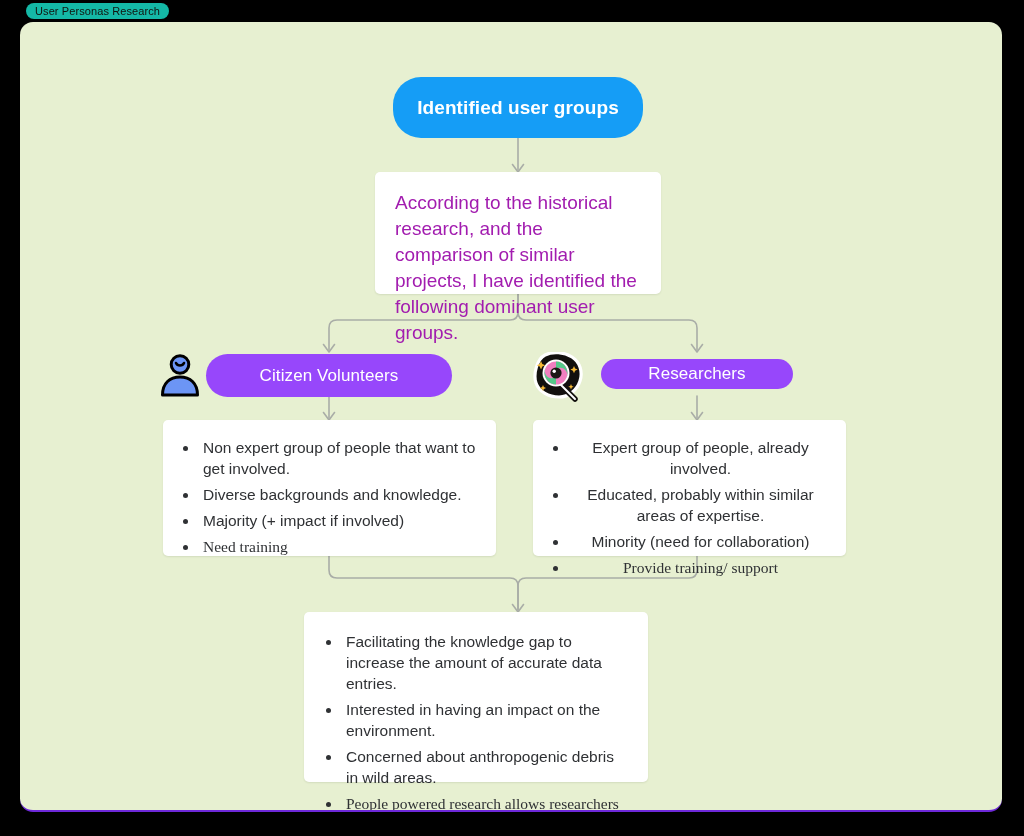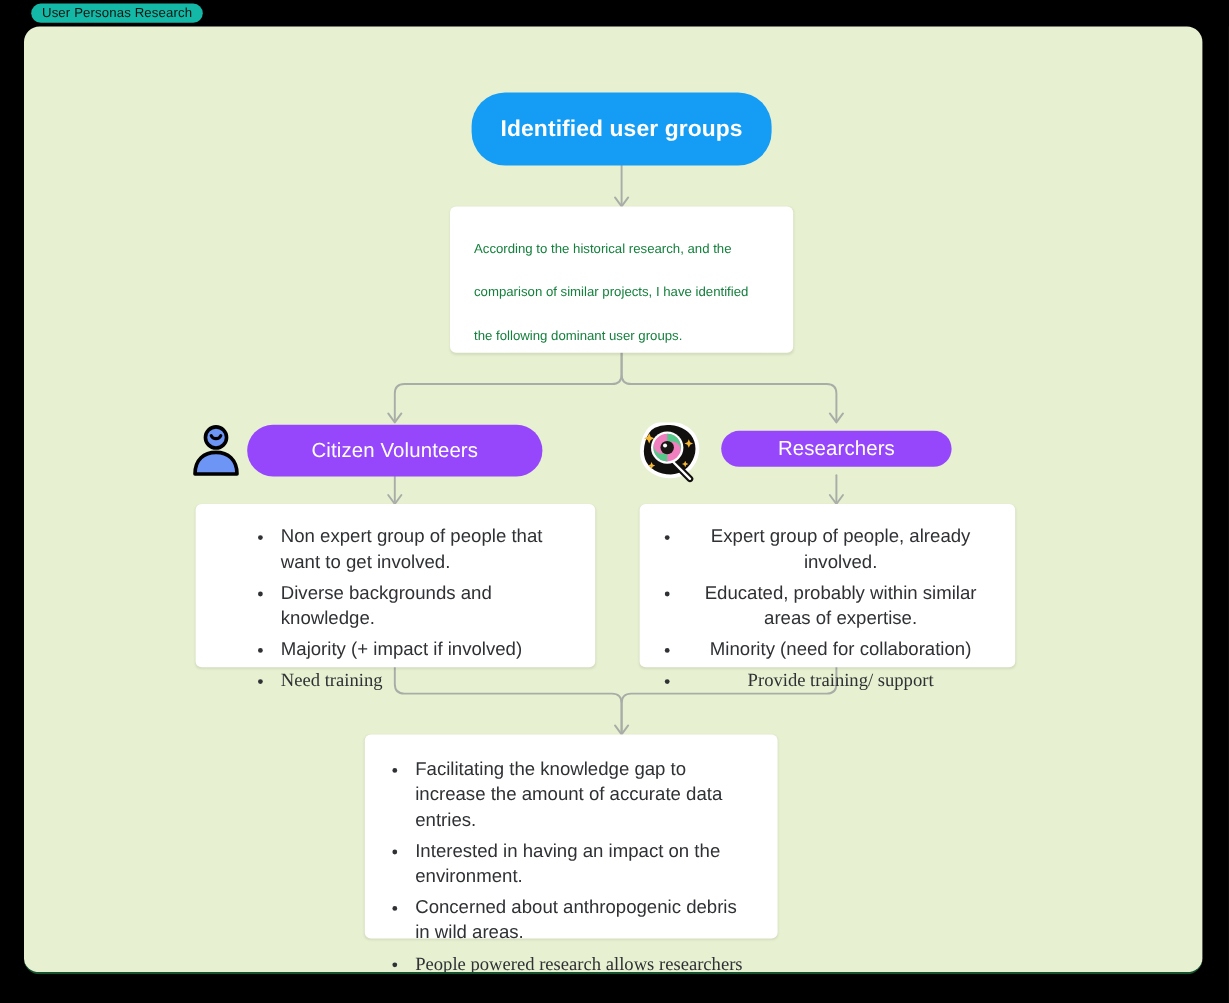--- a/index.html
+++ b/index.html
@@ -40,21 +40,21 @@
 
   
   .canvas {
     position: absolute;
     left: 20px;
     top: 22px;
     width: 982px;
     height: 790px;
     background: #e7f0d1;
     border-radius: 13px;
-    border-bottom: 2px solid #14532d;
+    border-bottom: 2px solid #6d28d9;
     box-sizing: border-box;
     overflow: hidden;
   }
 
   
   .wires {
     position: absolute;
     left: 0; top: 0;
     width: 982px;
     height: 790px;
@@ -89,24 +89,24 @@
     align-items: center;
   }
 
   .card {
     background: #ffffff;
     border-radius: 5px;
     box-shadow: 0 1px 2px rgba(40,50,20,0.10);
     color: #2e3033;
   }
   .card-text {
-    font-size: 11px;
-    line-height: 36px;
+    font-size: 19px;
+    line-height: 26px;
     padding: 18px 20px;
-    color: #15803d;
+    color: #a21caf;
   }
   .card-list {
     margin: 0;
     padding: 17px 18px 17px 36px;
     list-style: disc;
   }
   .card-list li {
     font-size: 15.5px;
     line-height: 21px;
     color: #2f3134;
@@ -165,21 +165,21 @@
       <circle cx="24" cy="14.5" r="8.8" fill="#6c95f5" stroke="#000000" stroke-width="3"></circle>
       <path d="M6.5 45 C6.5 33 14 27 24 27 C34 27 41.5 33 41.5 45 Z" fill="#6c95f5" stroke="#000000" stroke-width="3" stroke-linejoin="round"></path>
       <path d="M20 13 a4.4 4.4 0 0 0 8 0" fill="none" stroke="#000000" stroke-width="2.6" stroke-linecap="round"></path>
     </svg>
   </span>
 
   <div class="node pill pill-purple" style="left:186px; top:332px; width:246px; height:43px;">
     <span>Citizen Volunteers</span>
   </div>
 
-  <div class="node card" style="left:143px; top:398px; width:333px; height:136px;padding-left:31px;">
+  <div class="node card" style="left:143px; top:398px; width:333px; height:136px;">
     <ul class="card-list">
       <li>Non expert group of people that want to get involved.</li>
       <li>Diverse backgrounds and knowledge.</li>
       <li>Majority (+ impact if involved)</li>
       <li>Need training</li>
     </ul>
   </div>
 
   <span class="icon-badge" style="left:511px; top:330px;">
     <svg width="56" height="52" viewBox="0 0 56 52">

